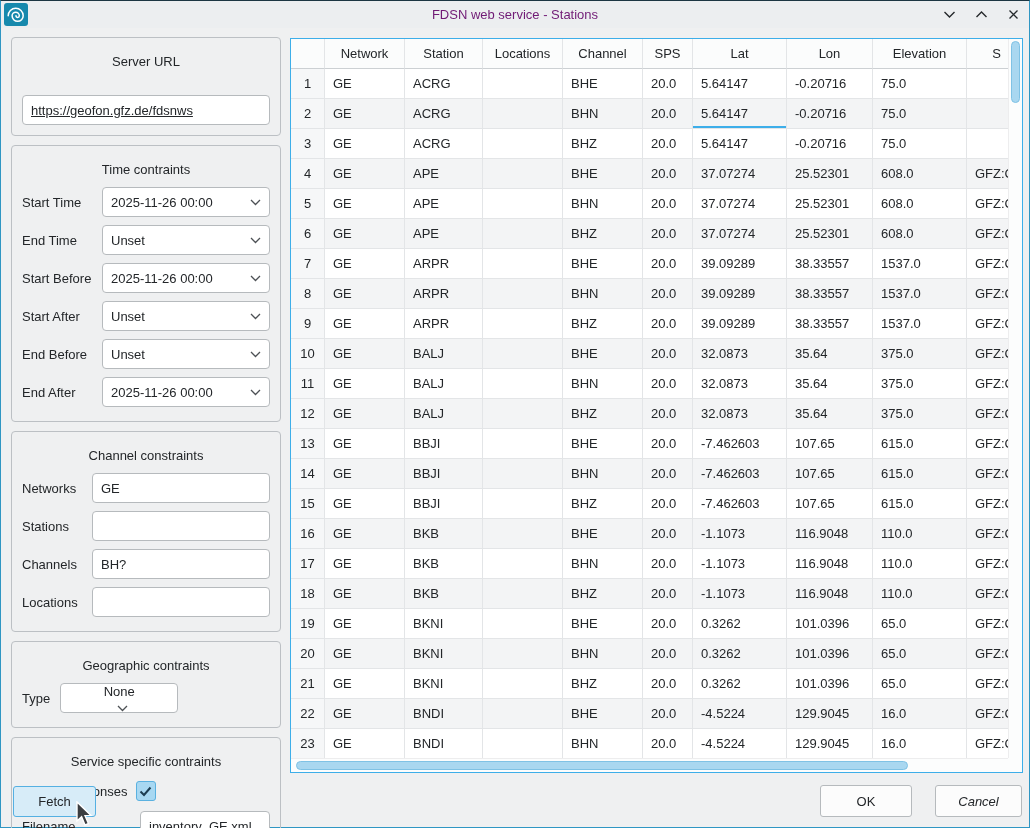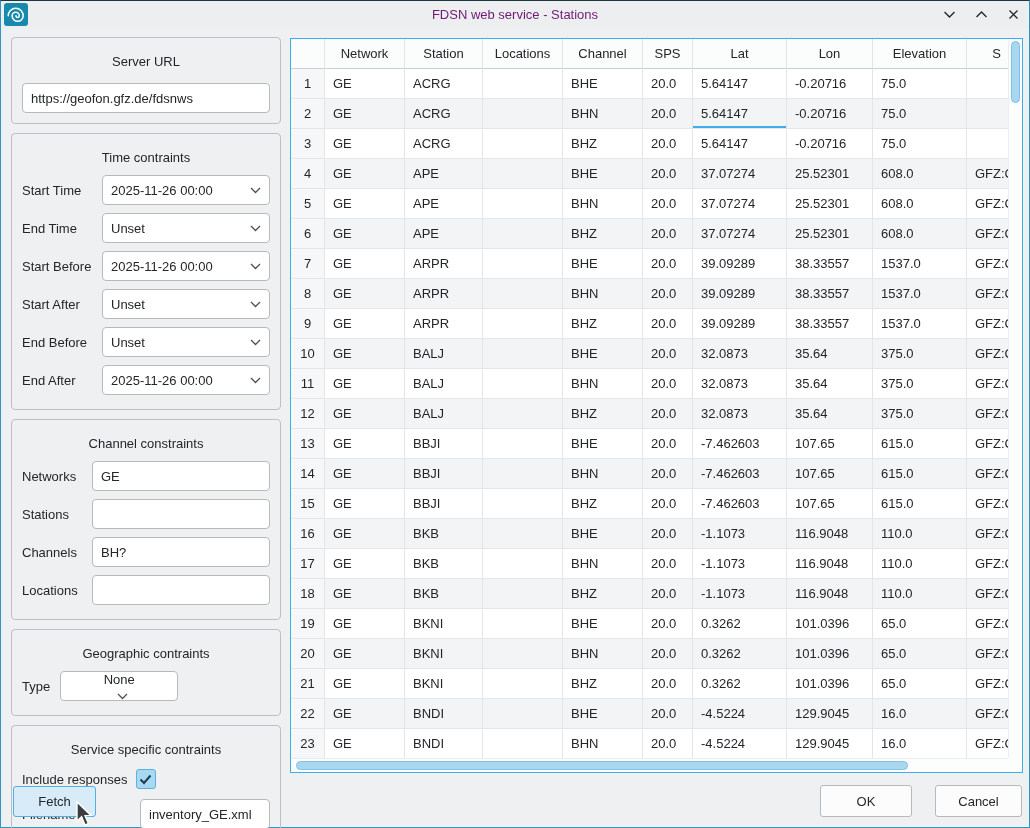--- a/index.html
+++ b/index.html
@@ -20,21 +20,21 @@
   
   .sidebar { position:absolute; left:10px; top:36px; width:270px; }
   .gbox { border:1px solid #bcc0c4; border-radius:4px; padding:12px 10px 10px 10px; margin-bottom:9px; }
   .gtitle { text-align:center; padding:4px 0 6px 0; color:#232629; }
   .frow { height:38px; display:flex; align-items:center; }
   .frow.spread { justify-content:space-between; }
   .flabel { color:#232629; }
 
   .tinput { height:30px; background:#fff; border:1px solid #b6babd; border-radius:4px;
             padding:0 8px; font-family:"Liberation Sans", sans-serif; font-size:13px; color:#232629; outline:none; }
-  .url-input { width:100%; margin-top:8px; }
+  .url-input { width:100%; margin-top:20px;text-decoration:underline; }
   .combo { height:30px; background:#fff; border:1px solid #b6babd; border-radius:4px;
            display:flex; align-items:center; justify-content:space-between; padding:0 8px; }
   .combo .cval { white-space:nowrap; overflow:hidden; }
   .combo-w { width:168px; }
   .chan-input { width:178px; }
   .chev { width:11px; height:7px; flex:0 0 auto; margin-left:6px; }
 
   .geo-combo { width:118px; margin-left:10px;flex-direction:column; }
 
   .checkbox { width:20px; height:20px; margin-left:8px; border:1px solid #5ab1e0; border-radius:3px;
@@ -64,21 +64,21 @@
             border:1px solid #7fc2e5; border-radius:5px; }
   .hscroll { position:absolute; left:0; bottom:0; height:14px; right:14px; background:#fcfdfd; border-top:1px solid #ededee; }
   .hthumb { position:absolute; top:2px; bottom:2px; left:5px; width:612px; background:#a9d7f0;
             border:1px solid #7fc2e5; border-radius:5px; }
   .corner { position:absolute; right:0; bottom:0; width:14px; height:14px; background:#fcfdfd; }
 
   
   .footer-btn { position:absolute; top:784px; height:32px; background:#fcfcfc; border:1px solid #b6babd;
                 border-radius:3px; font-family:"Liberation Sans", sans-serif; font-size:13px; color:#232629; }
   .ok-btn { left:819px; width:92px; }
-  .cancel-btn { left:934px; width:87px; }
+  .cancel-btn { left:934px; width:87px;font-style:italic; }
 
   .cursor { position:absolute; left:74px; top:800px; width:22px; height:26px; pointer-events:none; }
 </style>
 </head>
 <body>
 
 <div class="window">
 
   <div class="titlebar">
     <span class="app-icon">

